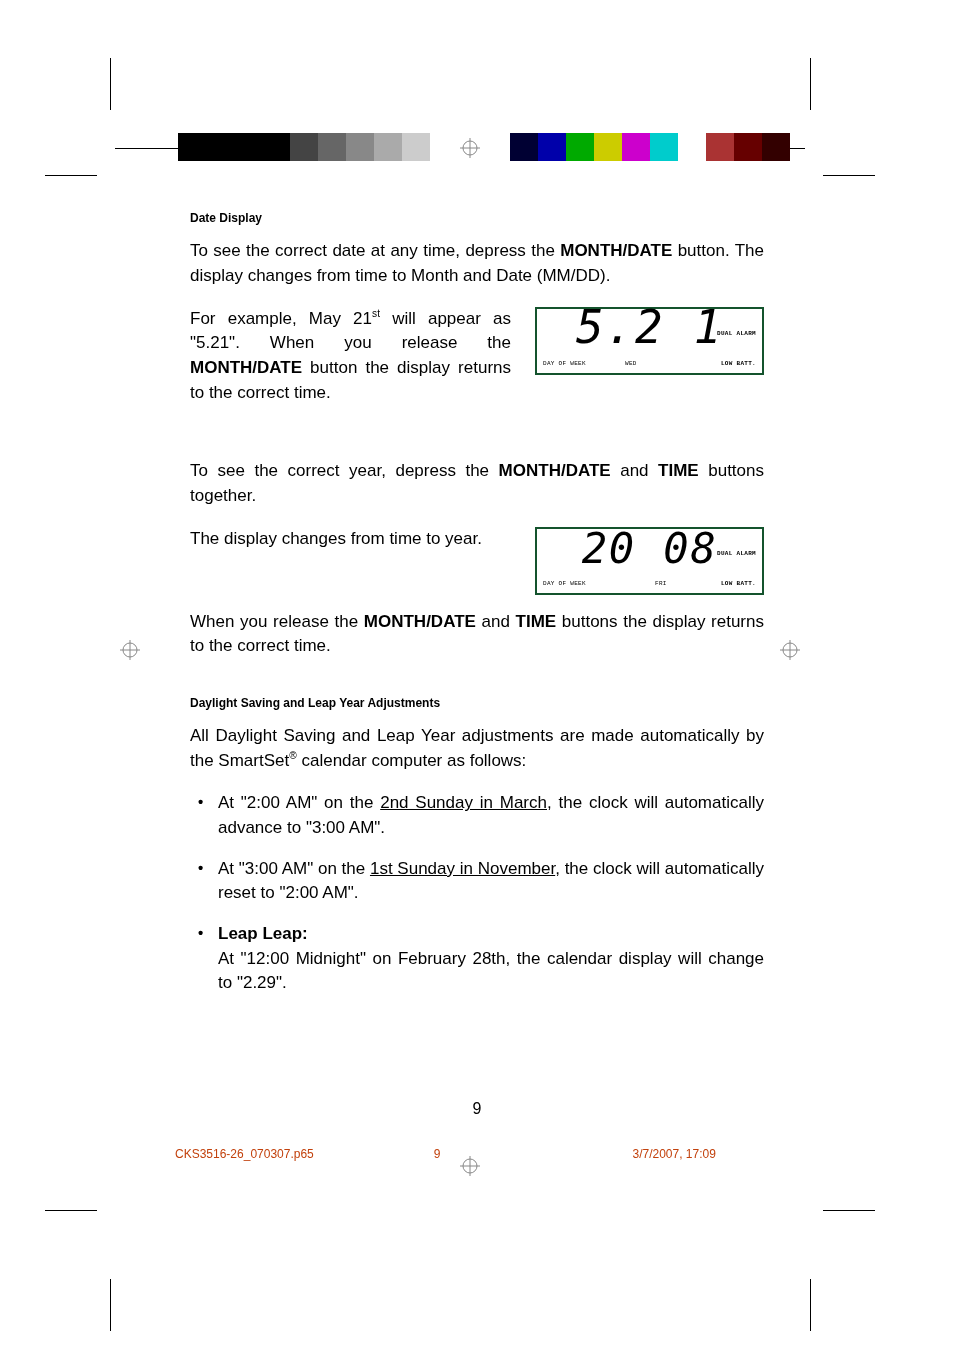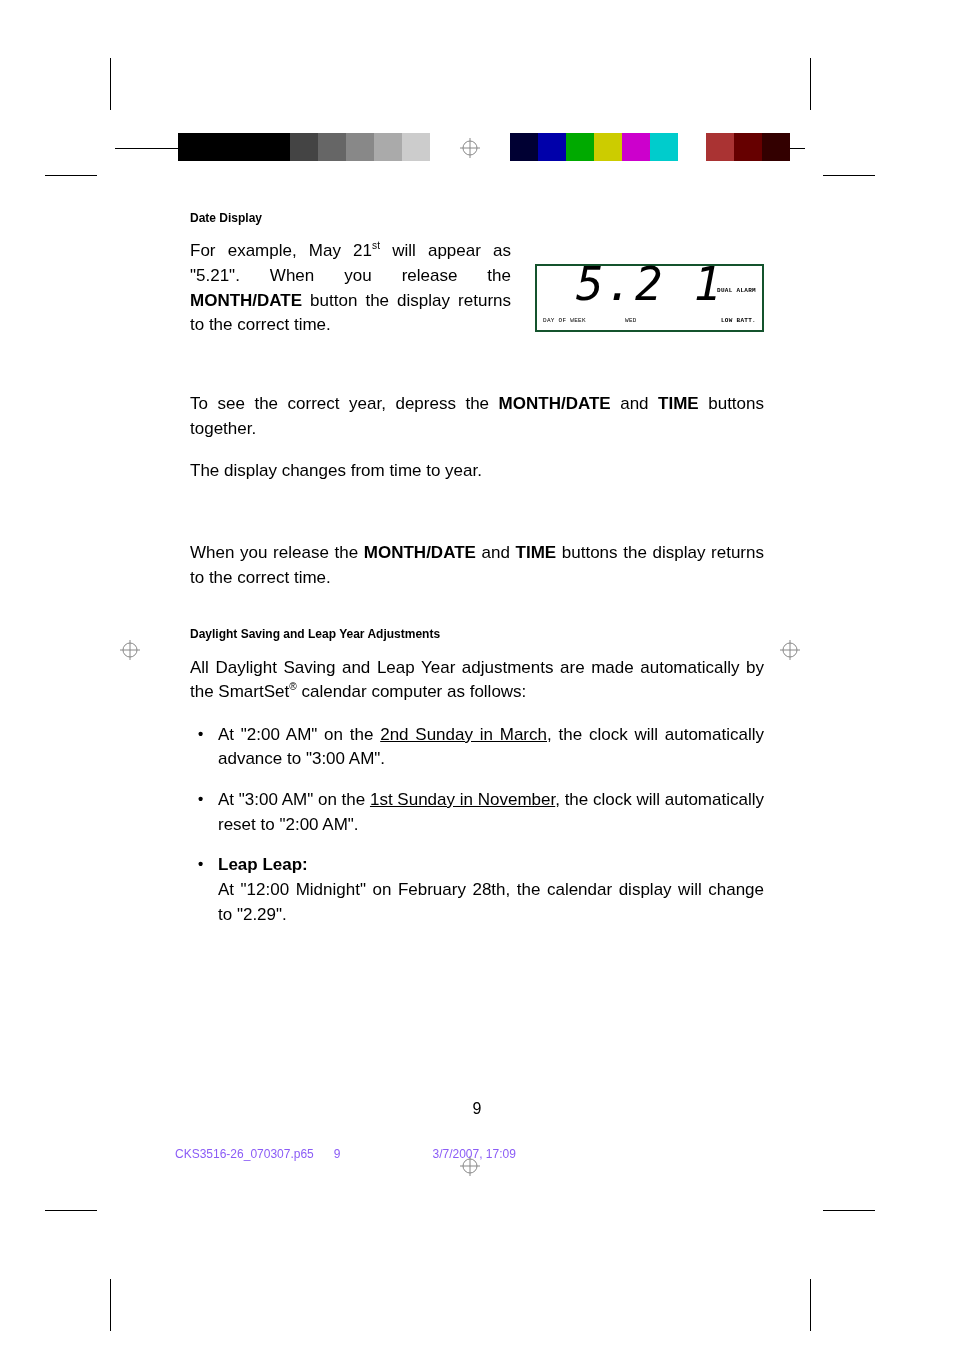--- a/index.html
+++ b/index.html
@@ -47,21 +47,21 @@
   .content {
     position:absolute;
     left:190px; right:190px;
     top:210px;
     font-size:17px;
     line-height:1.45;
   }
   h2 { font-size:12px; margin:0 0 12px 0; font-weight:bold; }
   p { margin:0 0 18px 0; text-align:justify; }
   .section { margin-bottom:36px; }
-  .row { display:flex; gap:24px; align-items:center; }
+  .row { display:flex; gap:24px; align-items:flex-start; }
   .row .text { flex:1; }
   .lcd {
     border:2px solid #14532d;
     width:225px; height:64px;
     position:relative;
     flex-shrink:0;
     font-family: "Courier New", monospace;
     text-decoration: underline;
   }
   .lcd .digits { position:absolute; left:0; right:0; top:-10px; text-align:center; }
@@ -74,22 +74,22 @@
   .bold { font-weight:bold; }
   sup { font-size:0.6em; vertical-align:super; }
   .under { text-decoration:underline; }
   ul.bullets { list-style:none; padding:0; margin:0; }
   ul.bullets > li { position:relative; padding-left:28px; margin-bottom:16px; }
   ul.bullets > li::before { content:"•"; position:absolute; left:8px; top:0; font-size:15px; font-weight:bold; }
   .li-title { font-weight:bold; display:block; }
   .li-body { display:block; text-align:justify; }
   .pagenum { position:absolute; width:100%; text-align:center; top:1100px; font-size:16px; }
   .footer {
-    position:absolute; left:175px; top:1147px; font-size:12px; color:#8b5cf6;
-    display:flex; 
+    position:absolute; left:175px; top:1147px; font-size:12px; color:#c2410c;
+    display:flex; gap:100px;
   }
   .footer .f2 { margin-left:20px; }
   .footer .f3 { margin-left:92px; }
 </style>
 </head>
 <body>
 
 <div class="page">
 
   <div class="crop-v crop-tl-v"></div>
@@ -154,20 +154,23 @@
       <div class="sw" style="background: rgb(255, 255, 255);"></div>
       <div class="sw" style="background: rgb(170, 51, 51);"></div>
       <div class="sw" style="background: rgb(102, 0, 0);"></div>
       <div class="sw" style="background: rgb(51, 0, 0);"></div>
     </div>
 
   <div class="content">
 
     <div class="section">
       <h2>Date Display</h2>
+      <p>
+        <span>To see the correct date at any time, depress the </span><span class="bold">MONTH/DATE</span><span> button. The display changes from time to Month and Date (MM/DD).</span>
+      </p>
       <div class="row">
         <p class="text">
           <span>For example, May 21</span><sup>st</sup><span> will appear as "5.21". When you release the </span><span class="bold">MONTH/DATE</span><span> button the display returns to the correct time.</span>
         </p>
         <div class="lcd">
           <div class="digits">
             <svg viewBox="0 0 200 60">
                 <text x="100" y="48" text-anchor="middle" font-family="monospace" font-size="50" font-style="italic" font-weight="300" letter-spacing="2" fill="#000">5.2 1</text>
               </svg>
           </div>
@@ -179,22 +182,34 @@
         </div>
       </div>
     </div>
 
     <div class="section">
       <p>
         <span>To see the correct year, depress the </span><span class="bold">MONTH/DATE</span><span> and </span><span class="bold">TIME</span><span> buttons together.</span>
       </p>
       <div class="row">
         <p class="text">The display changes from time to year.</p>
+        <div class="lcd">
+          <div class="digits">
+            <svg viewBox="0 0 200 60">
+                <text x="100" y="48" text-anchor="middle" font-family="monospace" font-size="46" font-style="italic" font-weight="300" letter-spacing="2" fill="#000">20 08</text>
+              </svg>
+          </div>
+          <span class="lbl dow">DAY OF WEEK</span>
+          <span class="lbl mid" style="left:118px">FRI</span>
+          <span class="lbl low">LOW BATT.</span>
+          <span class="lbl dual">DUAL
+ALARM</span>
+        </div>
       </div>
-      <p style="margin-top:39px;">
+      <p style="margin-top:15px;">
         <span>When you release the </span><span class="bold">MONTH/DATE</span><span> and </span><span class="bold">TIME</span><span> buttons the display returns to the correct time.</span>
       </p>
     </div>
 
     <div class="section" style="margin-top:28px;">
       <h2>Daylight Saving and Leap Year Adjustments</h2>
       <p>
         <span>All Daylight Saving and Leap Year adjustments are made automatically by the SmartSet</span><sup>®</sup><span> calendar computer as follows:</span>
       </p>
       <ul class="bullets" id="bullets">

